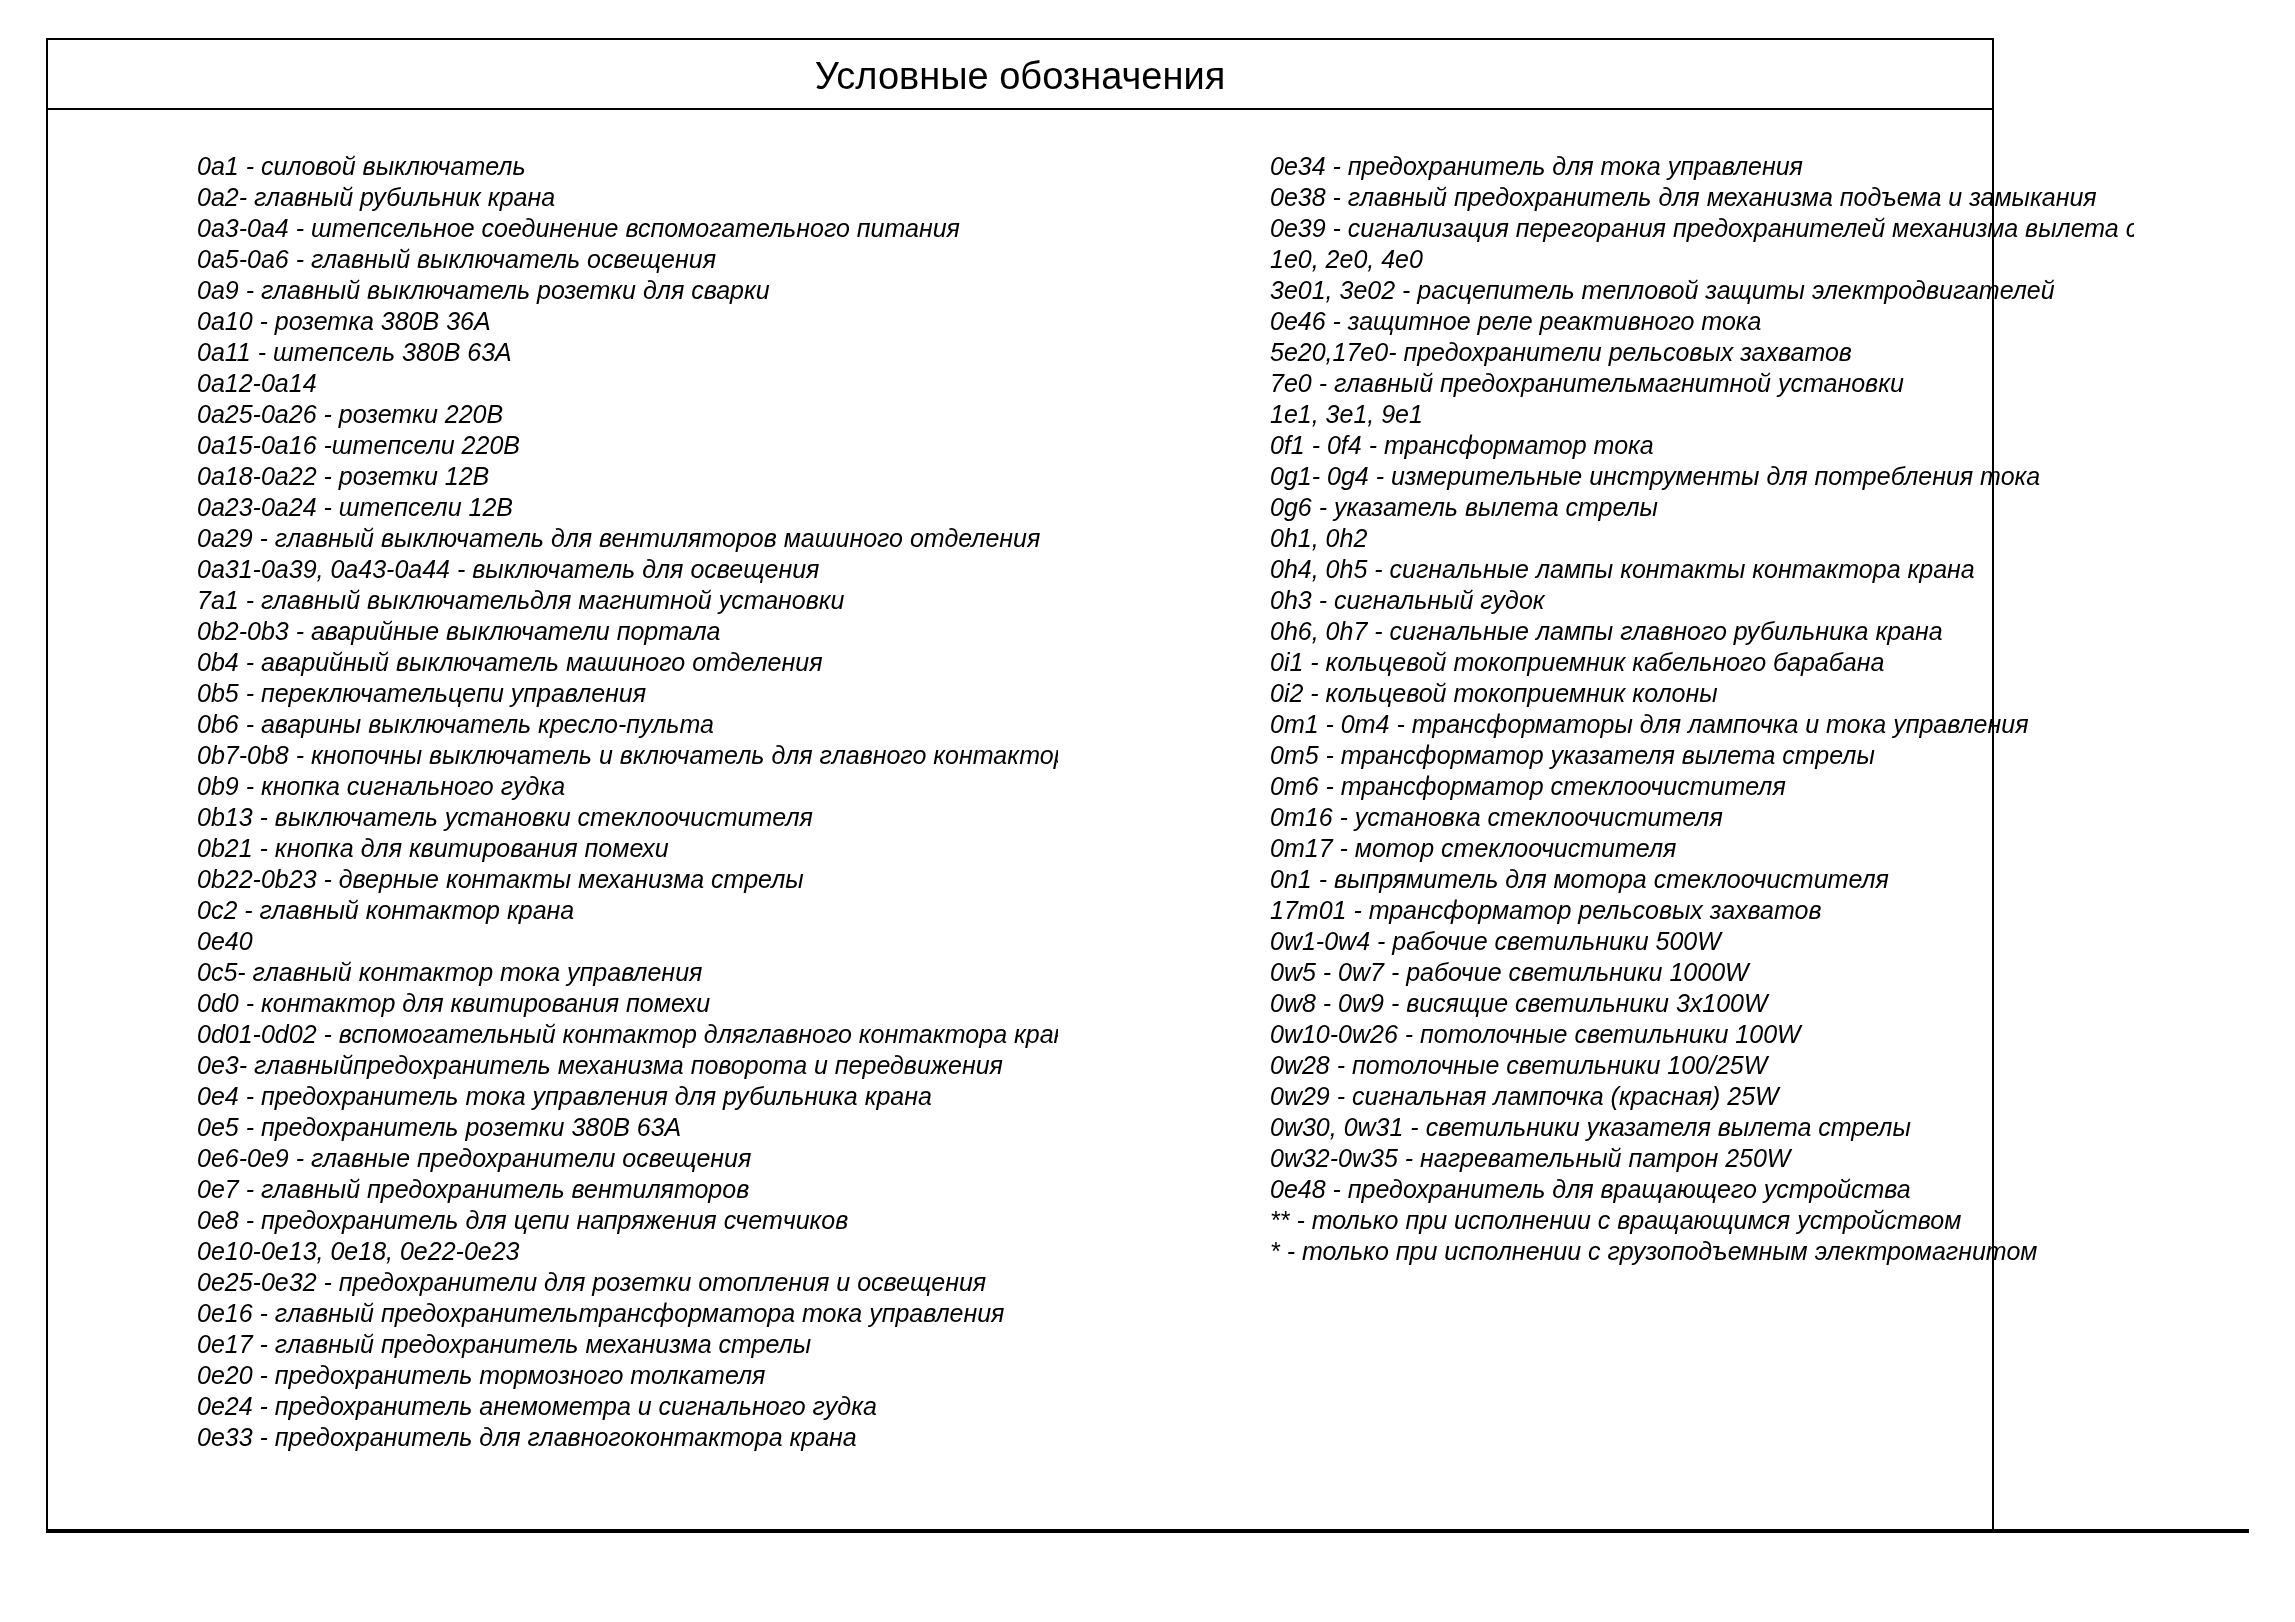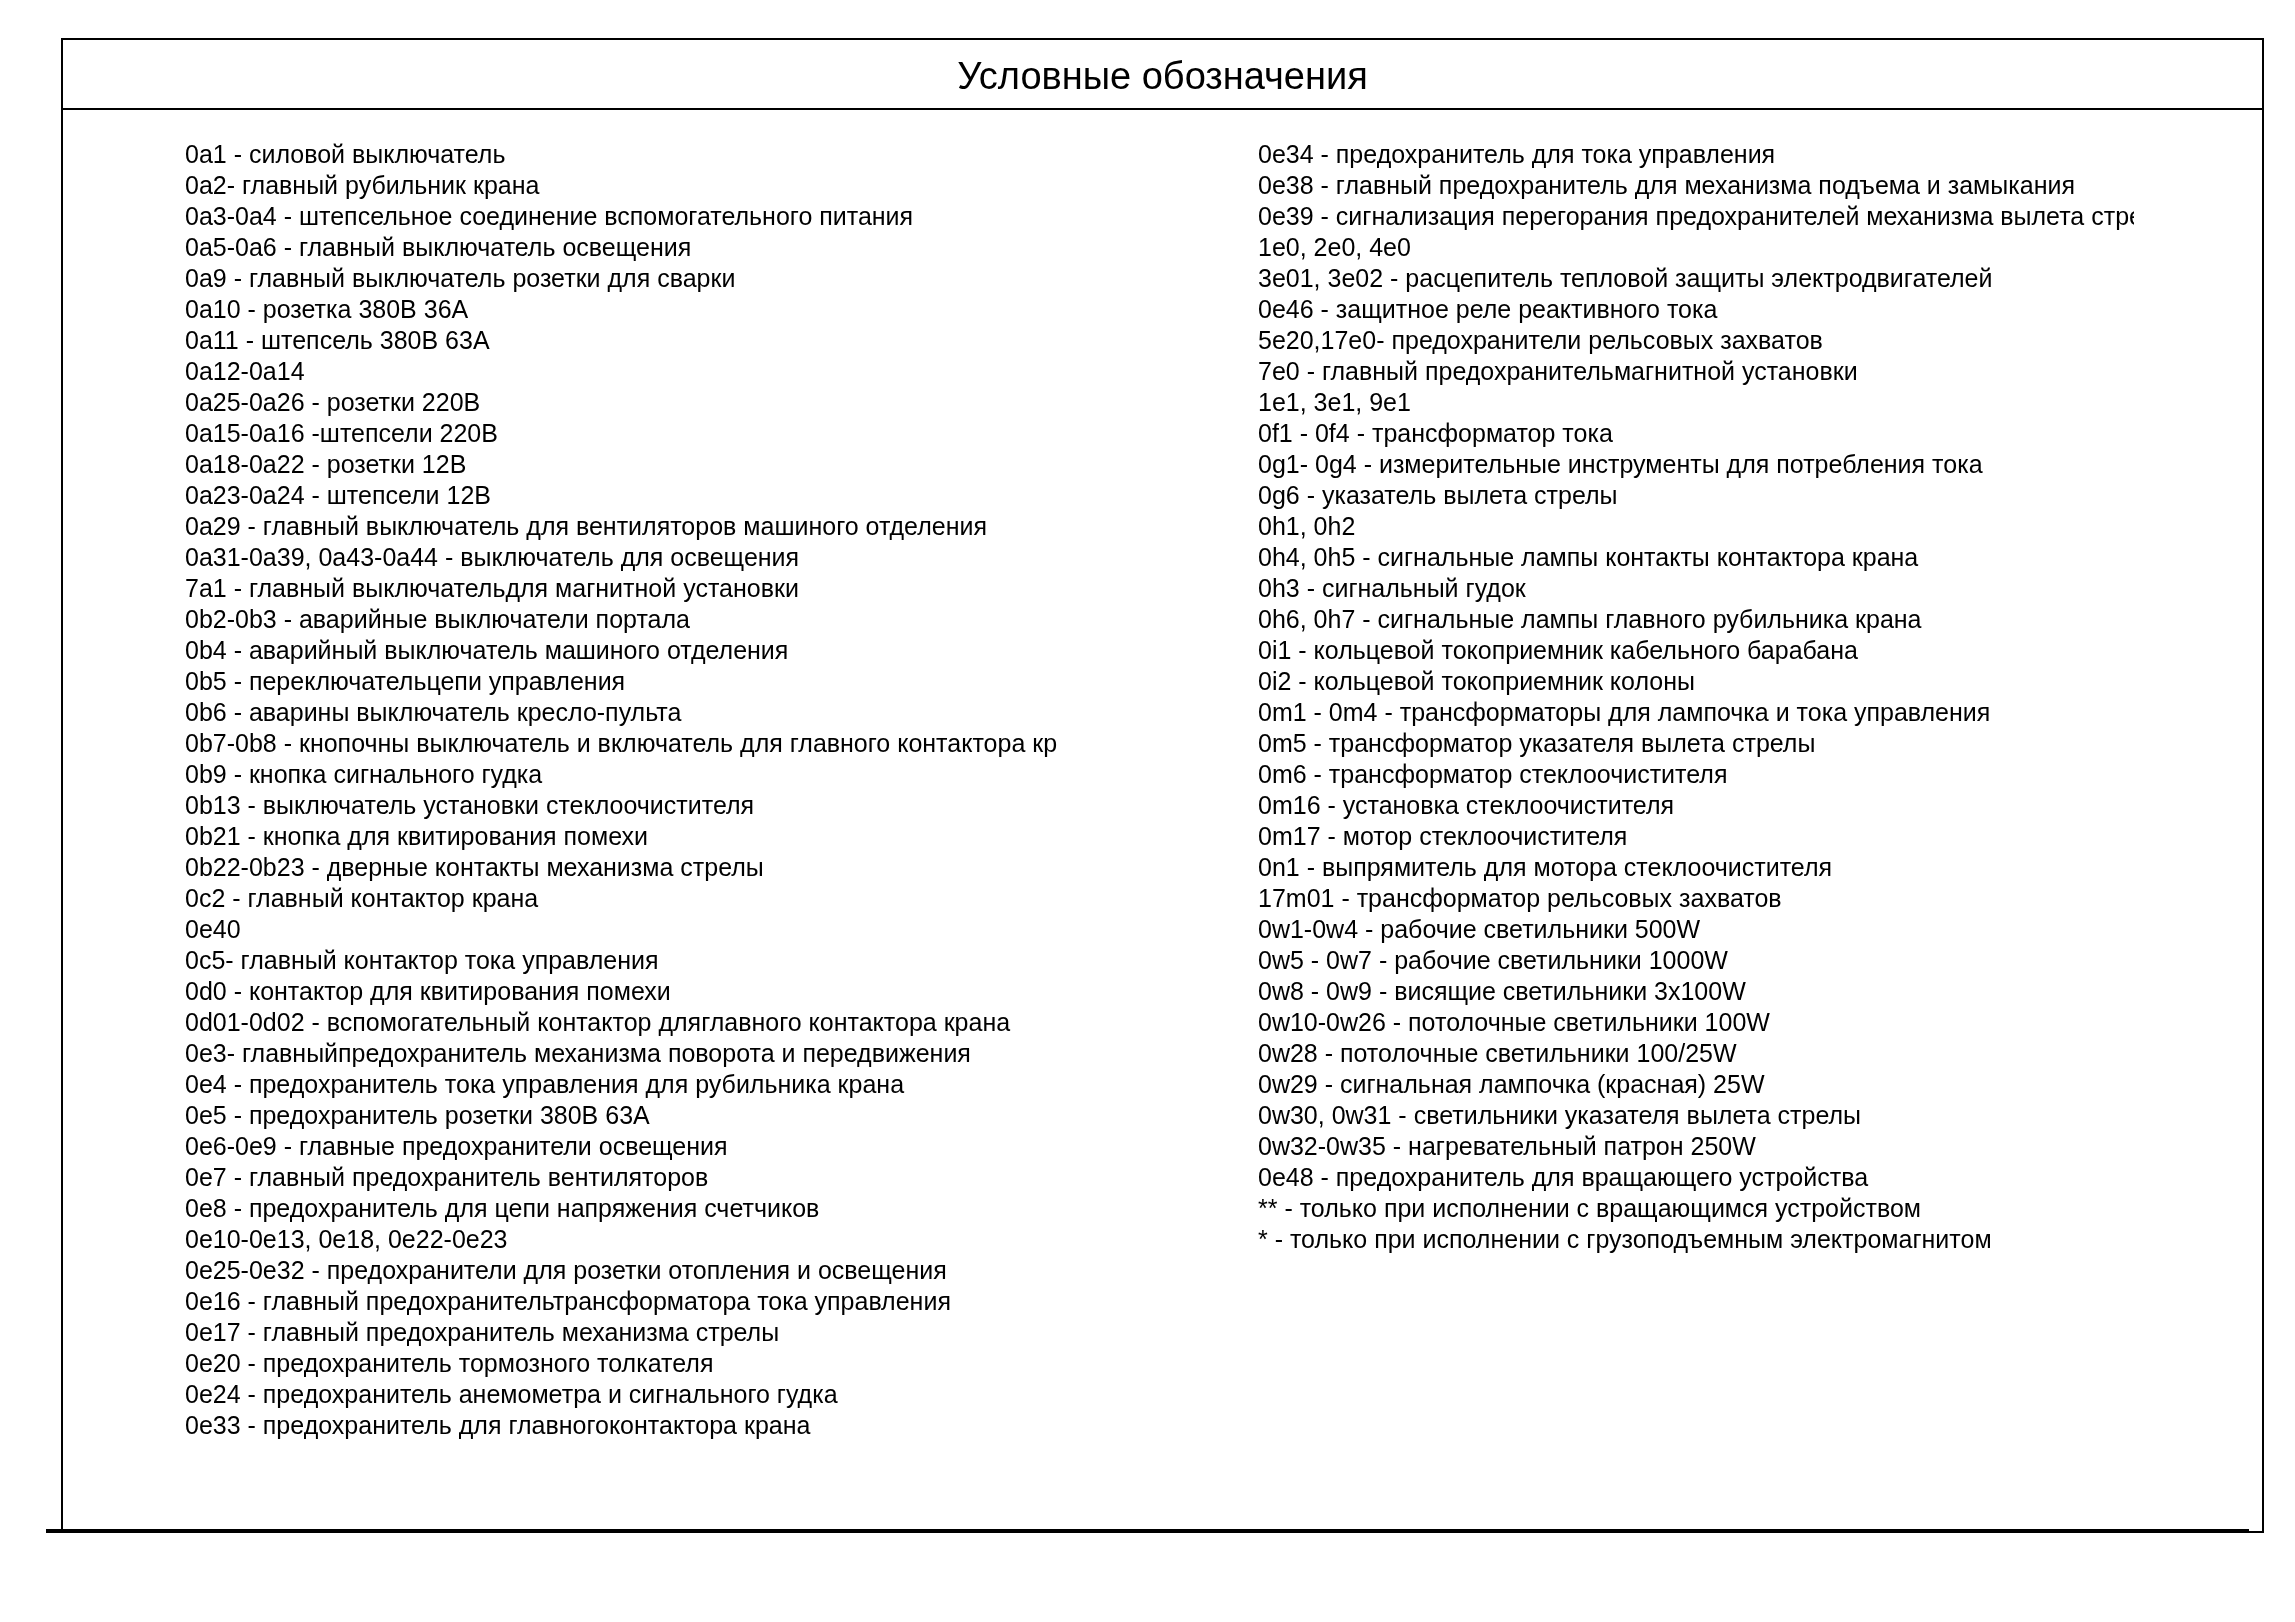--- a/index.html
+++ b/index.html
@@ -12,25 +12,24 @@
     height: 1623px;
     position: relative;
     overflow: hidden;
     font-family: "Liberation Sans", "DejaVu Sans", sans-serif;
     color: #000000;
   }
   .frame {
     position: absolute;
     left: 46px;
     top: 38px;
-    width: 2203px;
+    width: 1948px;
     height: 1495px;
     border: 2px solid #000000;
     box-sizing: border-box;
-    margin-left: 15px;
   }
   .frame-bottom-thick {
     position: absolute;
     left: 46px;
     top: 1529px;
     width: 2203px;
     height: 3.9px;
     background: #000000;
   }
   .header {
@@ -60,22 +59,23 @@
   .col-left {
     left: 185px;
     width: 873px;
   }
   .col-right {
     left: 1258px;
     width: 876px;
   }
   .legend-list {
     list-style: none;
-    margin: 0;
+    margin: 12px;
     padding: 0;
+    font-style: italic;
   }
   .legend-item {
     font-size: 25px;
     line-height: 31px;
     height: 31px;
     white-space: nowrap;
   }
 </style>
 </head>
 <body>

